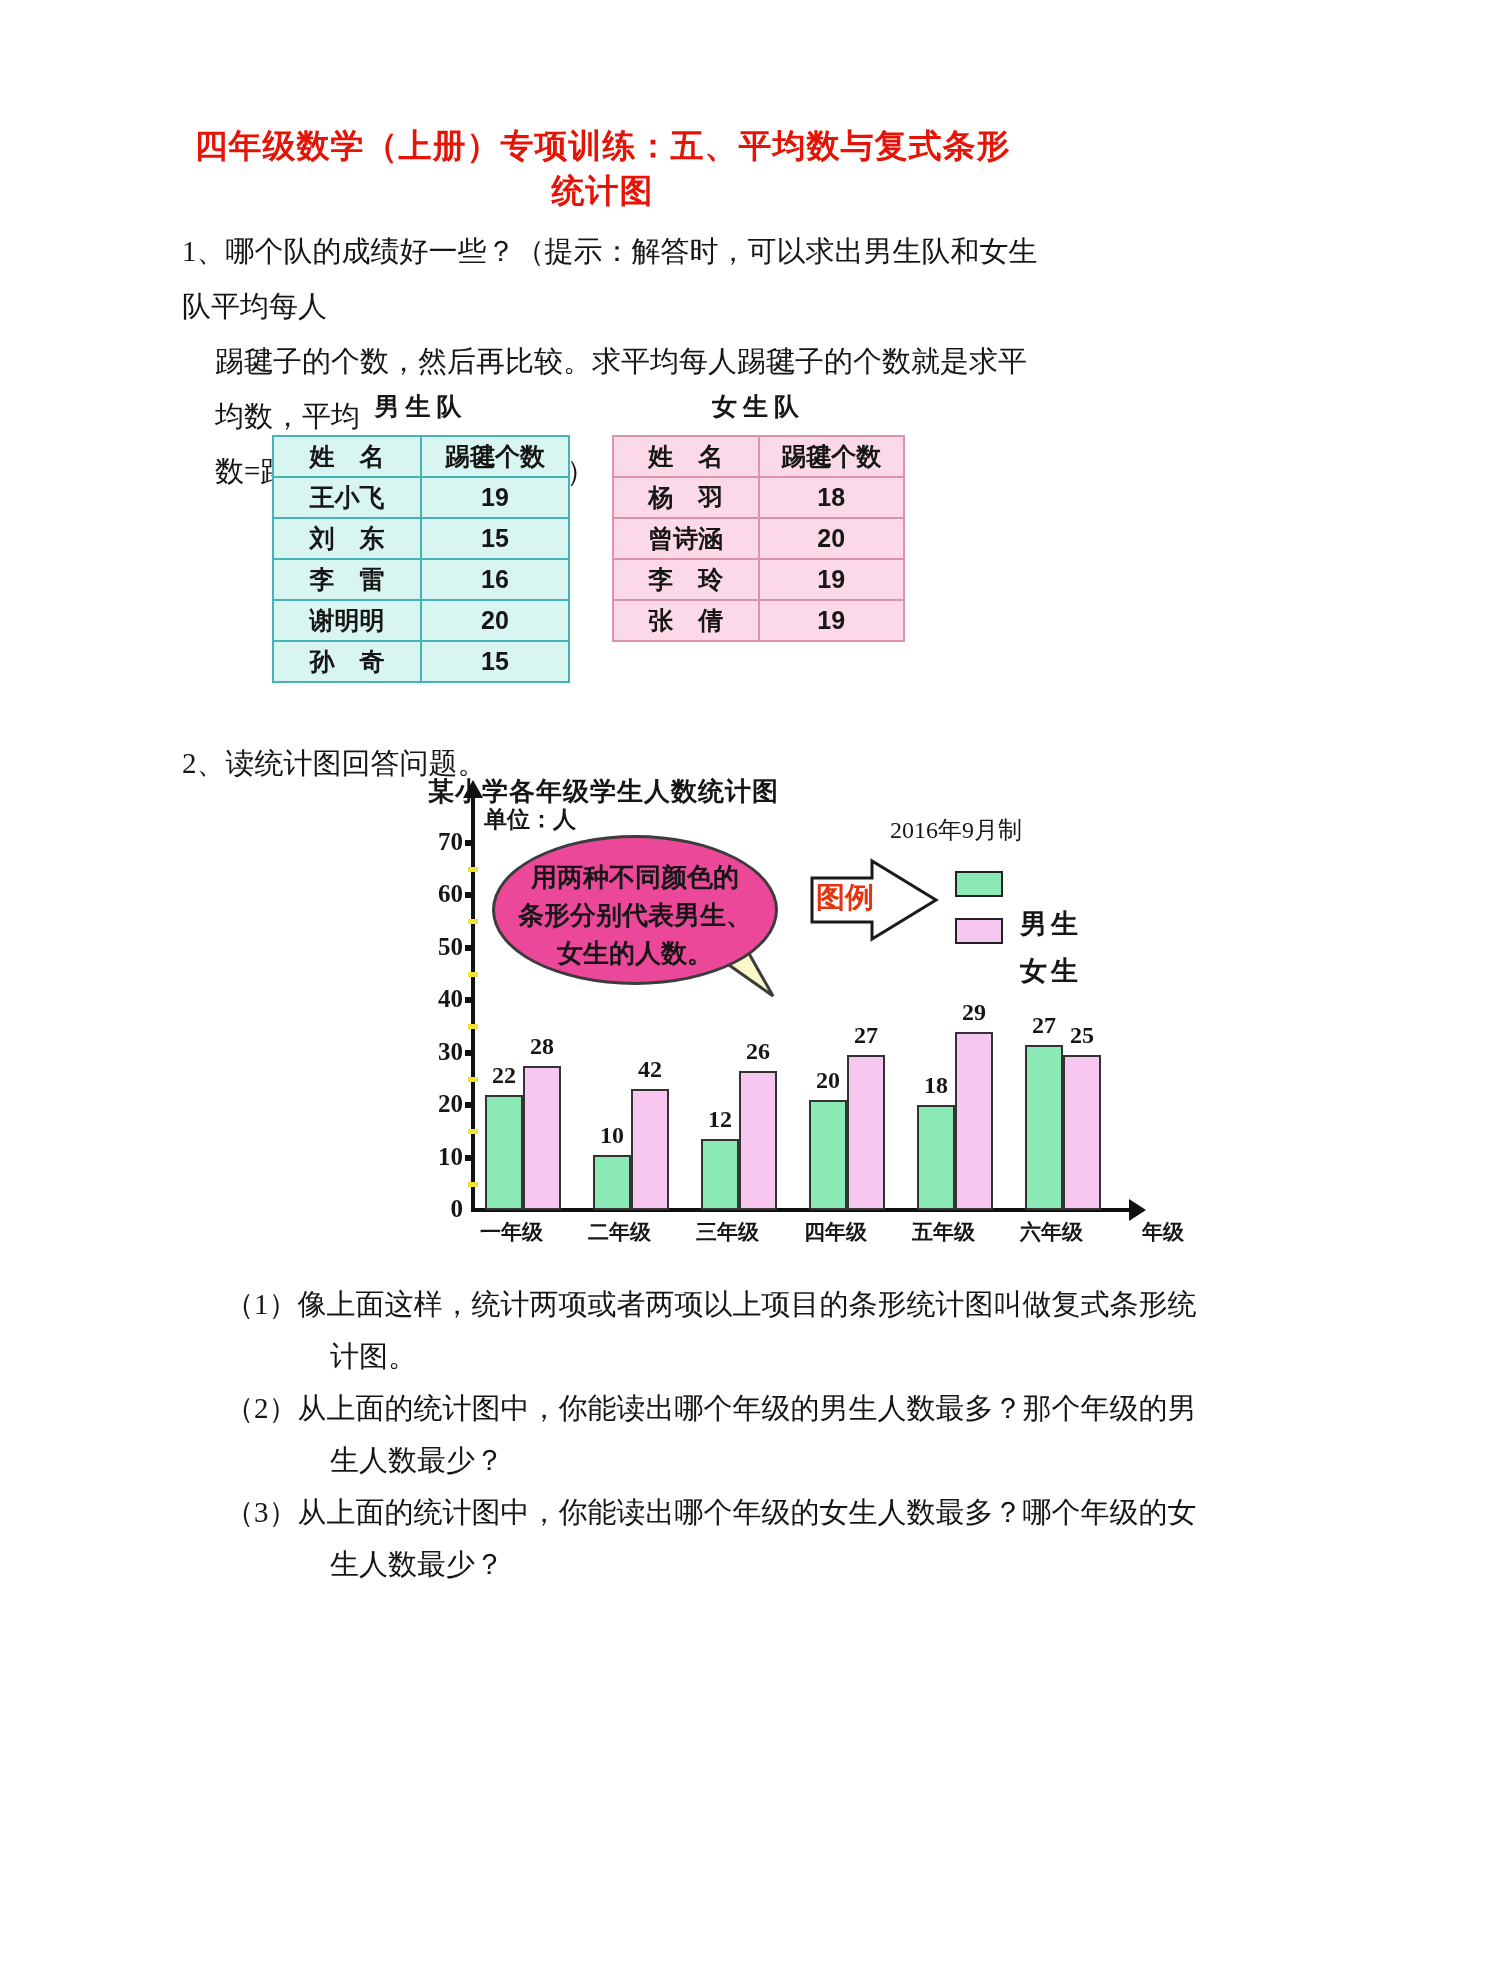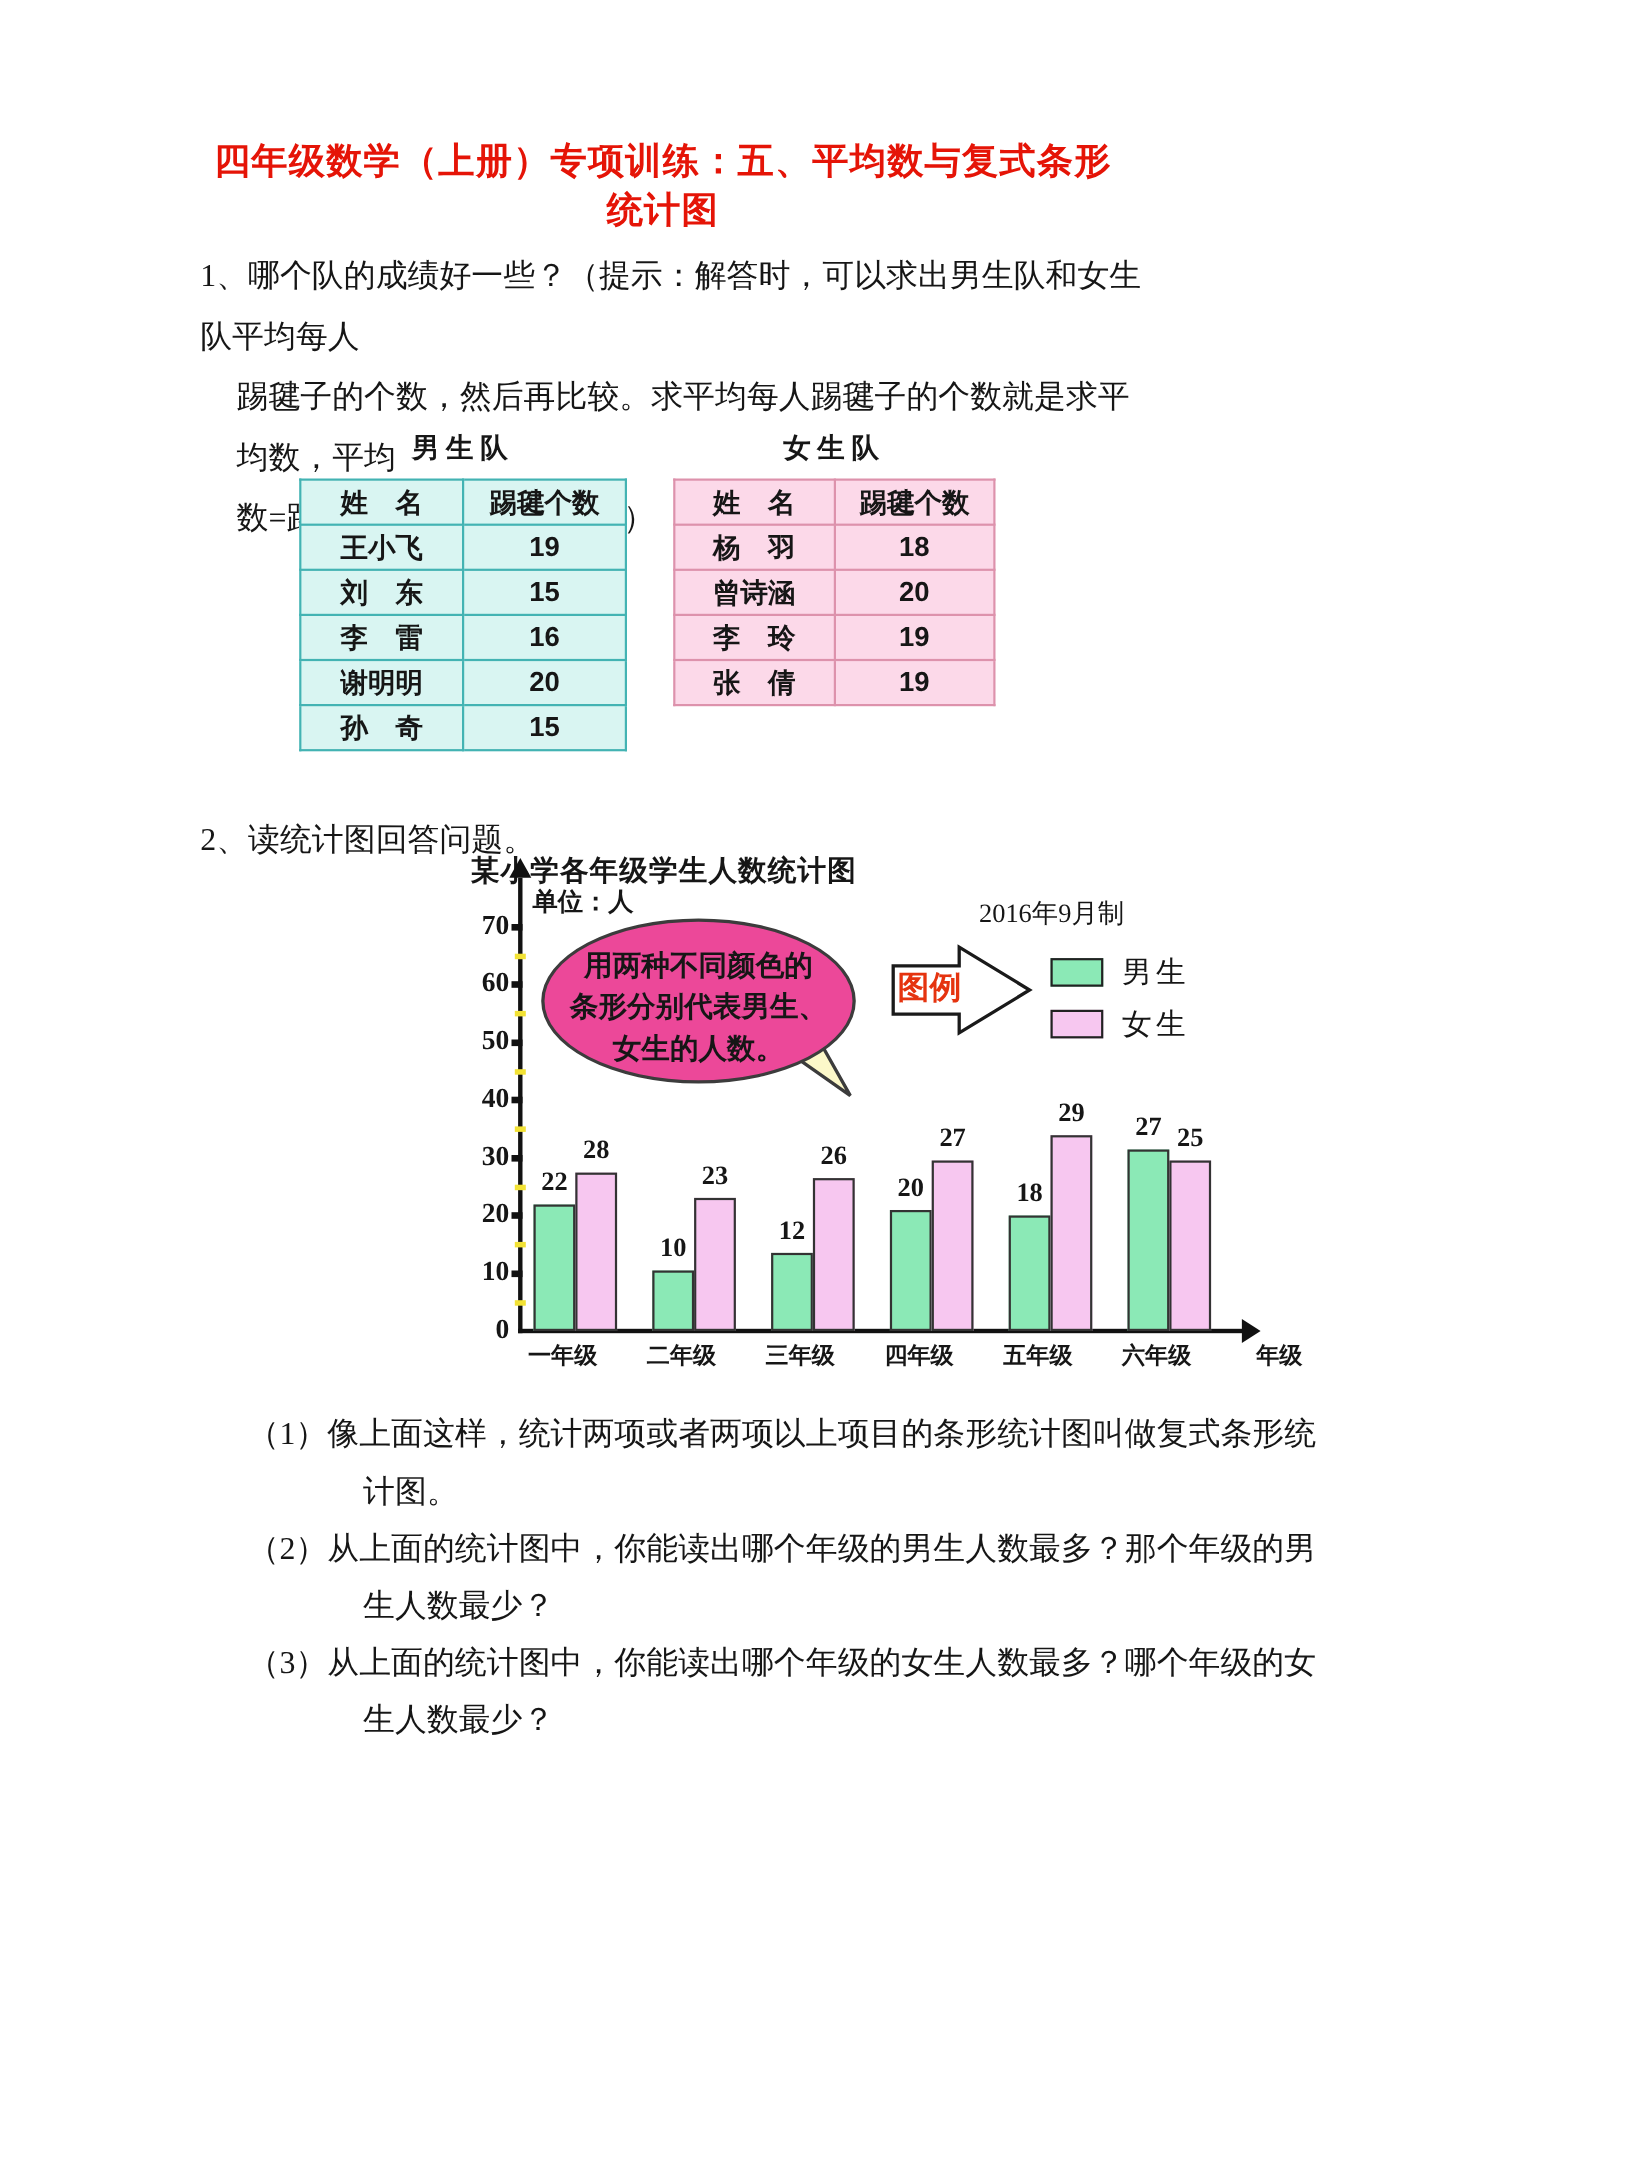--- a/index.html
+++ b/index.html
@@ -58,21 +58,21 @@
             text-align:center; padding-top:20px; font-size:26px; font-weight:bold; line-height:38px;
             font-family:"Liberation Sans", sans-serif; z-index:3; }
   .bubble-tail { position:absolute; left:345px; top:190px; z-index:2; }
   .legend-arrow-svg { position:absolute; left:440px; top:100px; }
   .legend-arrow-text { position:absolute; left:446px; top:120px; width:58px; text-align:center;
                        font-size:29px; font-weight:bold; color:#e5330f;
                        font-family:"Liberation Sans", sans-serif; }
   .legend-swatch { position:absolute; left:585px; width:48px; height:26px; border:2px solid #222; box-sizing:border-box; }
   #legend-boys-swatch  { top:113px; }
   #legend-girls-swatch { top:160px; }
-  .legend-label { position:absolute; left:650px; font-size:27px; font-weight:normal; letter-spacing:4px; }
+  .legend-label { position:absolute; left:650px; font-size:27px; font-weight:bold; letter-spacing:4px;margin-top:40px; }
   #legend-boys-label  { top:108px; }
   #legend-girls-label { top:155px; }
   
   .subq { position:absolute; left:225px; top:1278px; width:900px; font-size:29px; }
   .sq-line { height:52px; line-height:52px; white-space:nowrap; }
   .sq-line.cont { padding-left:105px; }
 </style>
 </head>
 <body>
 
@@ -184,21 +184,21 @@
       <div class="ydash" style="top: 161.25px;"></div>
       <div class="ydash" style="top: 108.75px;"></div>
       <div class="bar" style="left: 115px; top: 336.5px; height: 115.5px; background: rgb(139, 233, 182);"></div>
       <div class="bar-label" style="left: 100px; top: 303.5px;">22</div>
       <div class="bar" style="left: 153px; top: 307.625px; height: 144.375px; background: rgb(247, 199, 240);"></div>
       <div class="bar-label" style="left: 138px; top: 274.625px;">28</div>
       <div class="xlabel" style="left: 110px;">一年级</div>
       <div class="bar" style="left: 223px; top: 396.875px; height: 55.125px; background: rgb(139, 233, 182);"></div>
       <div class="bar-label" style="left: 208px; top: 363.875px;">10</div>
       <div class="bar" style="left: 261px; top: 331.25px; height: 120.75px; background: rgb(247, 199, 240);"></div>
-      <div class="bar-label" style="left: 246px; top: 298.25px;">23</div>
+      <div class="bar-label" style="left: 246px; top: 298.25px;">42</div>
       <div class="xlabel" style="left: 218px;">二年级</div>
       <div class="bar" style="left: 331px; top: 381.125px; height: 70.875px; background: rgb(139, 233, 182);"></div>
       <div class="bar-label" style="left: 316px; top: 348.125px;">12</div>
       <div class="bar" style="left: 369px; top: 312.875px; height: 139.125px; background: rgb(247, 199, 240);"></div>
       <div class="bar-label" style="left: 354px; top: 279.875px;">26</div>
       <div class="xlabel" style="left: 326px;">三年级</div>
       <div class="bar" style="left: 439px; top: 341.75px; height: 110.25px; background: rgb(139, 233, 182);"></div>
       <div class="bar-label" style="left: 424px; top: 308.75px;">20</div>
       <div class="bar" style="left: 477px; top: 297.125px; height: 154.875px; background: rgb(247, 199, 240);"></div>
       <div class="bar-label" style="left: 462px; top: 264.125px;">27</div>

